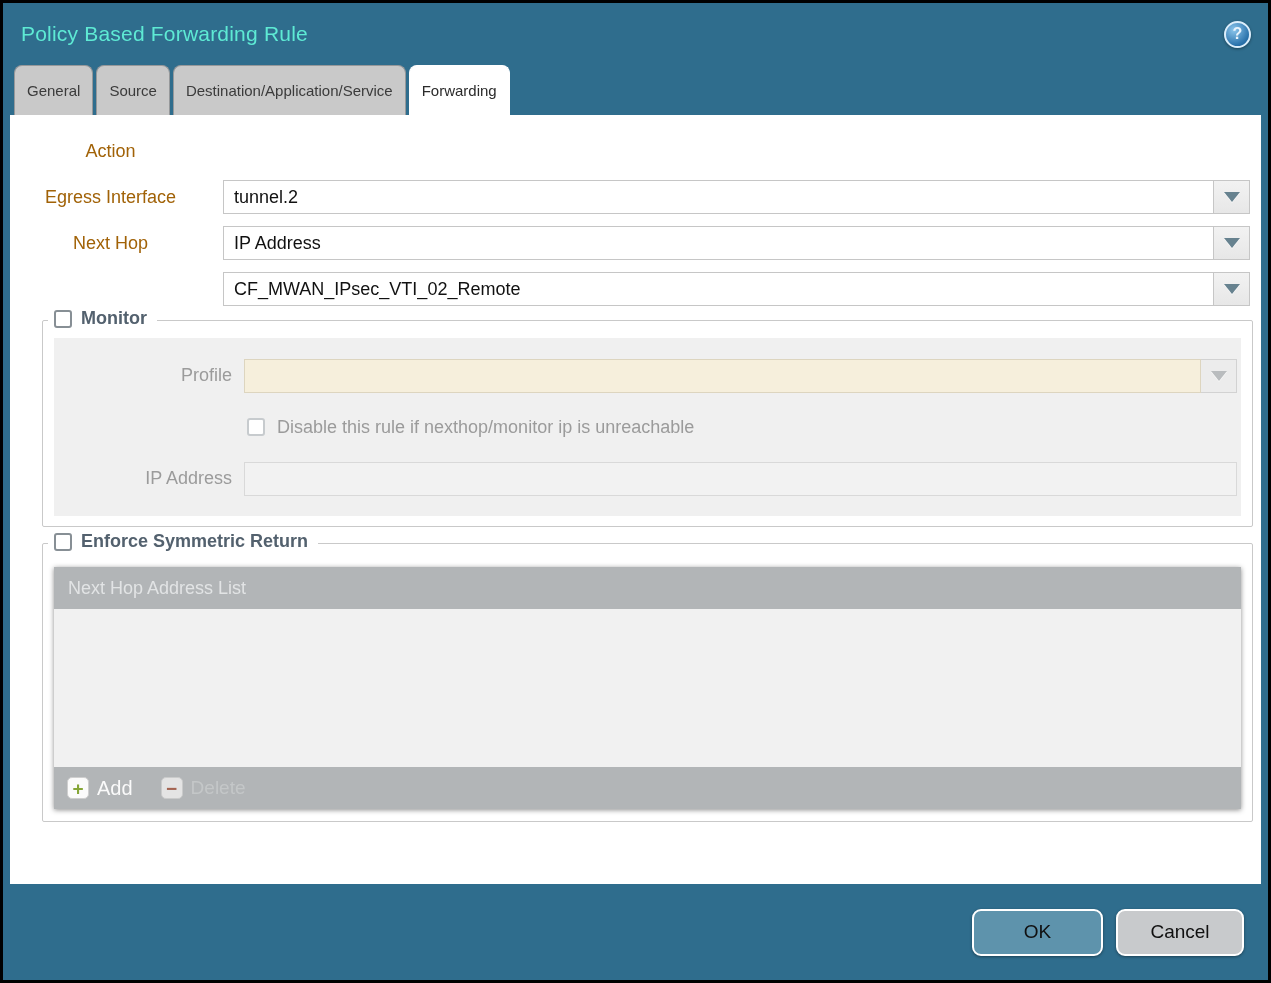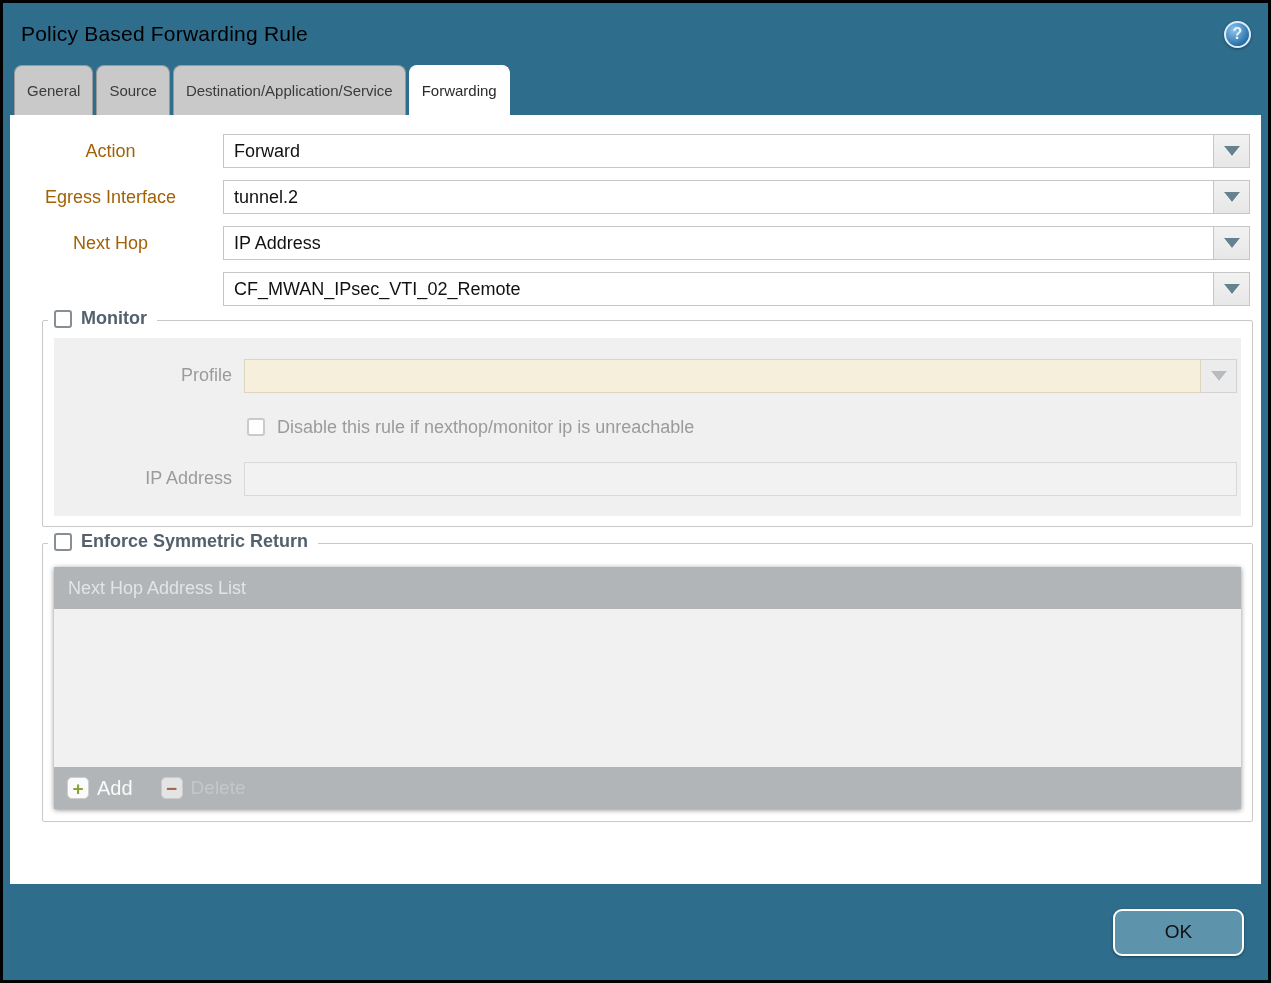--- a/index.html
+++ b/index.html
@@ -15,21 +15,21 @@
     background:#2f6d8d;
     display:flex; flex-direction:column;
   }
   
   .titlebar {
     height:62px; flex:0 0 62px;
     display:flex; align-items:center;
     padding:0 17px 0 18px;
   }
   .titlebar .title {
-    color:#000000; font-size:21px; letter-spacing:0.2px;
+    color:#5eead4; font-size:21px; letter-spacing:0.2px;
   }
   .help-icon {
     margin-left:auto;
     width:27px; height:27px; border-radius:50%;
     background:radial-gradient(circle at 35% 30%, #8cc6ec, #2a72ab 70%, #1b5c92);
     border:2px solid #dceefb;
     color:#eaf4fc; font-weight:bold; font-size:16px;
     display:flex; align-items:center; justify-content:center;
     box-shadow:0 1px 3px rgba(0,0,0,.4);
     cursor:pointer;
@@ -184,26 +184,20 @@
     <div class="tab">General</div>
     <div class="tab">Source</div>
     <div class="tab">Destination/Application/Service</div>
     <div class="tab active">Forwarding</div>
   </div>
 
   <div class="content">
 
     <div class="row">
       <span class="lbl">Action</span>
-      <div class="combo">
-        <input type="text" value="Forward" style="">
-        <span class="dd-btn">
-            <span class="dd-arrow"></span>
-          </span>
-      </div>
     </div>
 
     <div class="row">
       <span class="lbl">Egress Interface</span>
       <div class="combo">
         <input type="text" value="tunnel.2" style="">
         <span class="dd-btn">
             <span class="dd-arrow"></span>
           </span>
       </div>
@@ -274,15 +268,16 @@
           </span>
         </div>
       </div>
     </div>
 
 
   </div>
 
   <div class="footer">
     <button class="btn btn-ok">OK</button>
+    <button class="btn btn-cancel">Cancel</button>
   </div>
 
 </div>
 
 </body></html>

